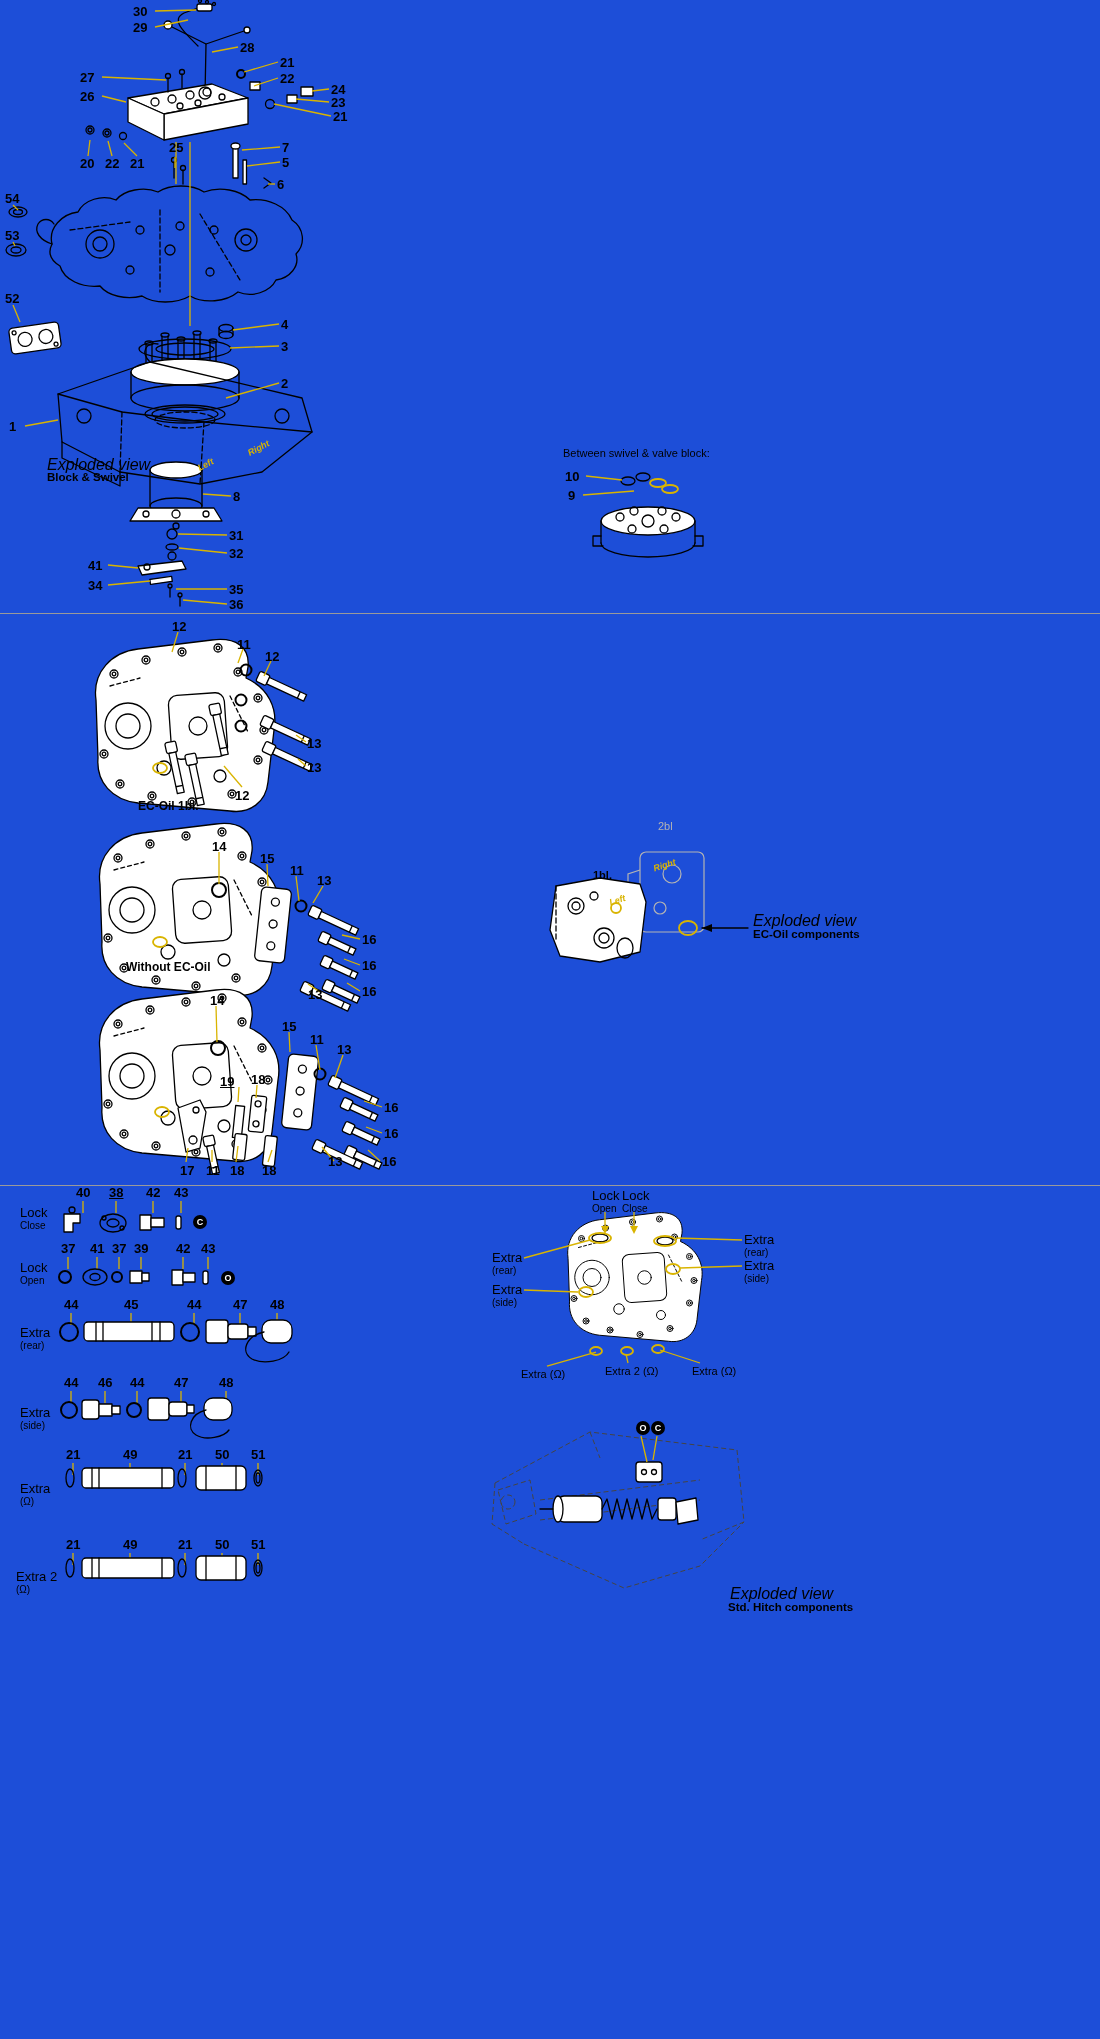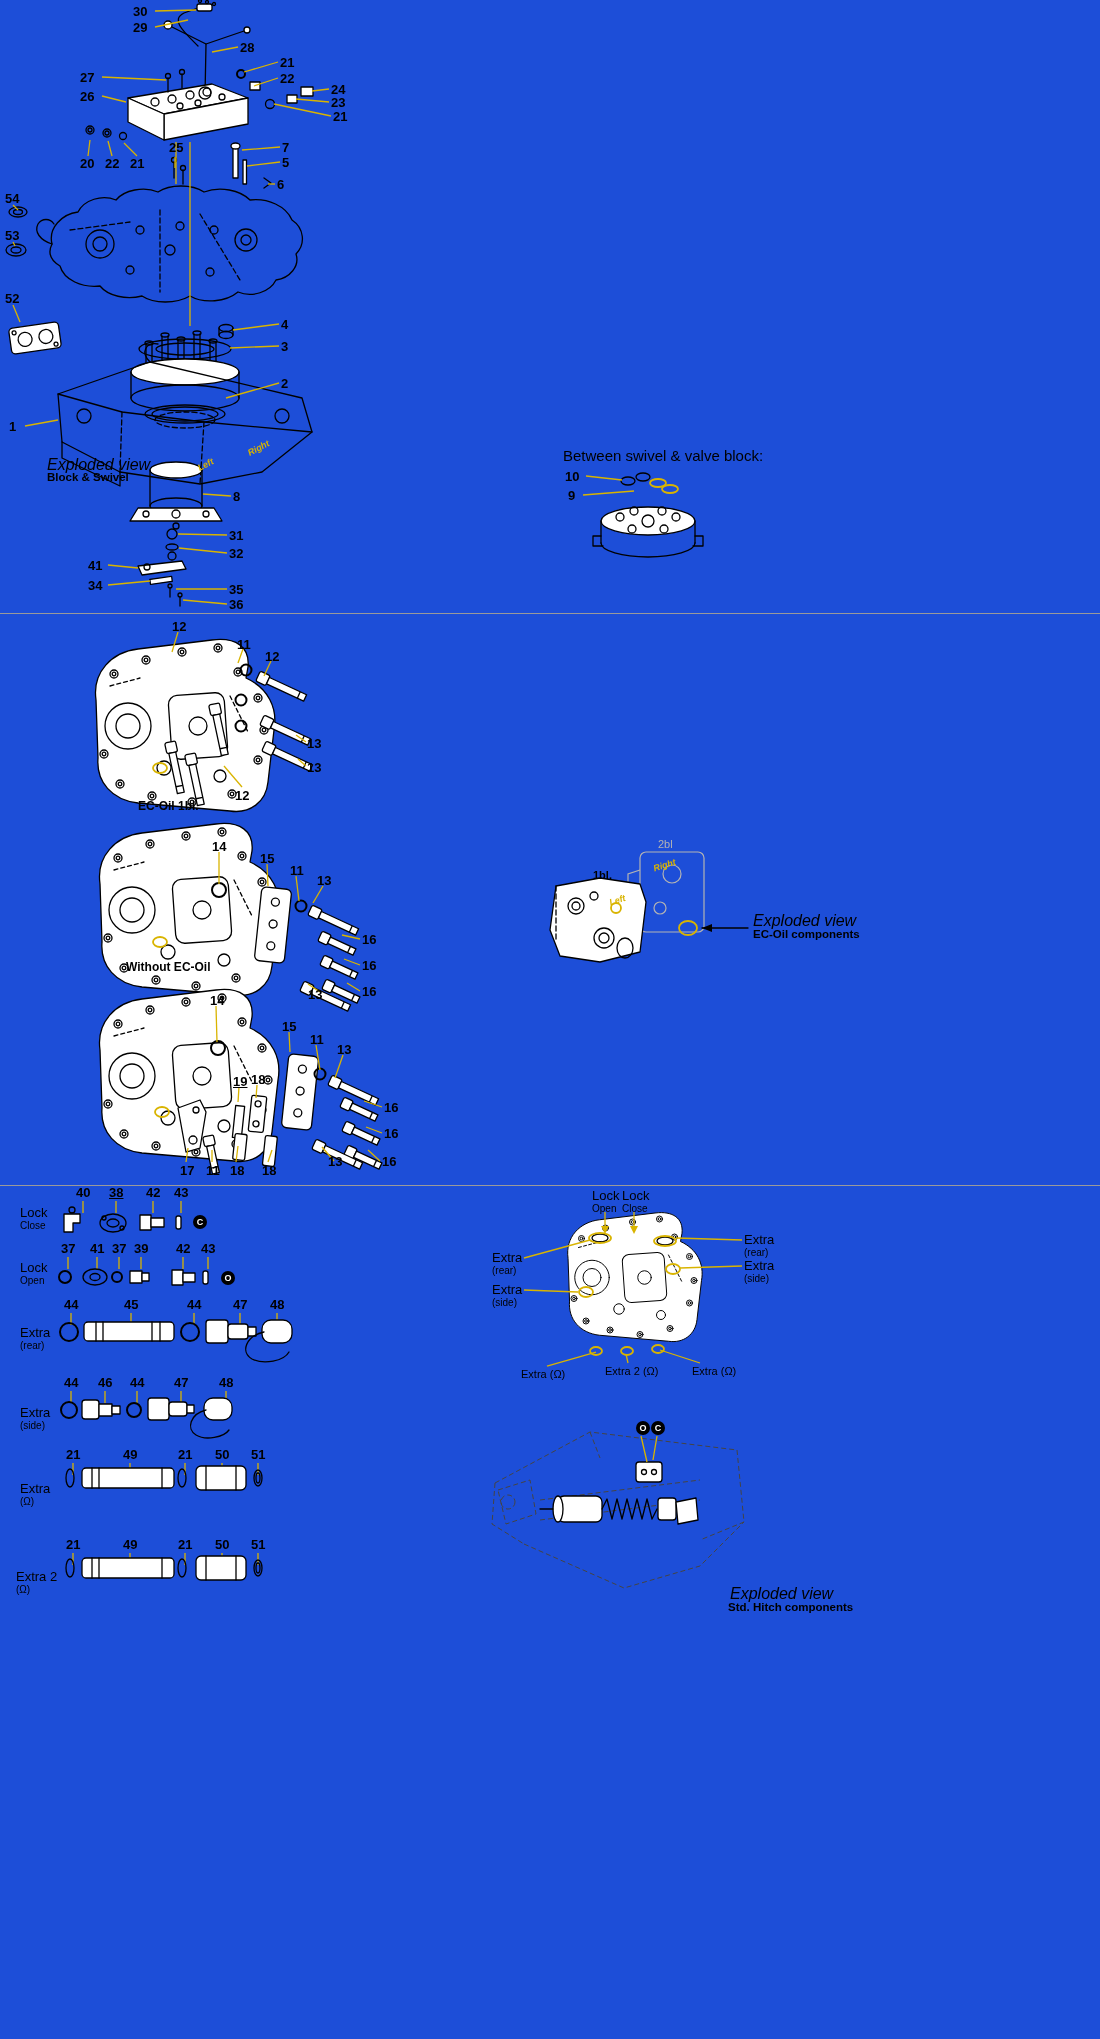--- a/index.html
+++ b/index.html
@@ -4,21 +4,21 @@
 <style>
   html,body{margin:0;padding:0;background:#fff;}
   .page{position:relative;width:1100px;height:2039px;background:#1d4ed8;
         font-family:"Liberation Sans",sans-serif;color:#000;overflow:hidden;}
   .layer{position:absolute;inset:0;}
   svg.art{position:absolute;left:0;top:0;}
 
   .num{position:absolute;font-weight:bold;font-size:13px;line-height:13px;white-space:nowrap;}
   .cap-i{position:absolute;font-style:italic;font-size:16px;line-height:11px;white-space:nowrap;}
   .cap-b{position:absolute;font-weight:bold;font-size:11.5px;line-height:12px;white-space:nowrap;}
-  .side-title{position:absolute;font-size:15px;white-space:nowrap;}
+  .side-title{position:absolute;font-size:11px;white-space:nowrap;}
   .variant{position:absolute;font-weight:bold;font-size:12px;white-space:nowrap;}
   .ylab{position:absolute;color:var(--leader,#d9b400);font-size:9px;font-weight:bold;
         font-style:italic;white-space:nowrap;transform-origin:left top;}
   .small-b{position:absolute;font-size:11px;font-weight:bold;white-space:nowrap;}
   .small-g{position:absolute;font-size:11px;color:#b3b3b3;white-space:nowrap;}
   .rowlab{position:absolute;font-size:13px;line-height:14px;white-space:nowrap;}
   .rowlab .sub{font-size:10px;line-height:11px;}
   .blab{position:absolute;font-size:11px;white-space:nowrap;}
   .badge{position:absolute;width:14px;height:14px;border-radius:50%;background:#000;color:#fff;
          font-size:9px;font-weight:bold;text-align:center;line-height:14px;}
@@ -601,21 +601,21 @@
       <span class="num" style="left: 290px; top: 864px;">11</span>
       <span class="num" style="left: 317px; top: 874px;">13</span>
       <span class="num" style="left: 362px; top: 933px;">16</span>
       <span class="num" style="left: 362px; top: 959px;">16</span>
       <span class="num" style="left: 362px; top: 985px;">16</span>
       <span class="num" style="left: 308px; top: 988px;">13</span>
       <span class="num" style="left: 210px; top: 994px;">14</span>
       <span class="num" style="left: 282px; top: 1020px;">15</span>
       <span class="num" style="left: 310px; top: 1033px;">11</span>
       <span class="num" style="left: 337px; top: 1043px;">13</span>
-      <span class="num" style="left: 233px; top: 1075px; text-decoration: underline;">19</span>
+      <span class="num" style="left: 220px; top: 1075px; text-decoration: underline;">19</span>
       <span class="num" style="left: 251px; top: 1073px;">18</span>
       <span class="num" style="left: 384px; top: 1101px;">16</span>
       <span class="num" style="left: 384px; top: 1127px;">16</span>
       <span class="num" style="left: 382px; top: 1155px;">16</span>
       <span class="num" style="left: 328px; top: 1155px;">13</span>
       <span class="num" style="left: 180px; top: 1164px;">17</span>
       <span class="num" style="left: 206px; top: 1164px;">11</span>
       <span class="num" style="left: 230px; top: 1164px;">18</span>
       <span class="num" style="left: 262px; top: 1164px;">18</span>
     </div>
@@ -717,21 +717,21 @@
 
   <div class="cap-i" style="left:47px;top:459px">Exploded view</div>
   <div class="cap-b" style="left:47px;top:471px">Block &amp; Swivel</div>
   <div class="ylab" style="left:196px;top:464px;transform:rotate(-28deg)">Left</div>
   <div class="ylab" style="left:246px;top:449px;transform:rotate(-28deg)">Right</div>
   <div class="side-title" style="left:563px;top:447px">Between swivel &amp; valve block:</div>
 
   <div class="variant" style="left:138px;top:799px">EC-Oil 1bl.</div>
   <div class="variant" style="left:126px;top:960px">Without EC-Oil</div>
   <div class="small-b" style="left:593px;top:869px">1bl.</div>
-  <div class="small-g" style="left:658px;top:838px">2bl</div>
+  <div class="small-g" style="left:658px;top:820px">2bl</div>
   <div class="ylab" style="left:652px;top:864px;transform:rotate(-18deg)">Right</div>
   <div class="ylab" style="left:608px;top:898px;transform:rotate(-18deg)">Left</div>
   <div class="cap-i" style="left:753px;top:915px">Exploded view</div>
   <div class="cap-b" style="left:753px;top:928px">EC-Oil components</div>
 
   <div class="cap-i" style="left:730px;top:1588px">Exploded view</div>
   <div class="cap-b" style="left:728px;top:1601px">Std. Hitch components</div>
 
 </div>
 

